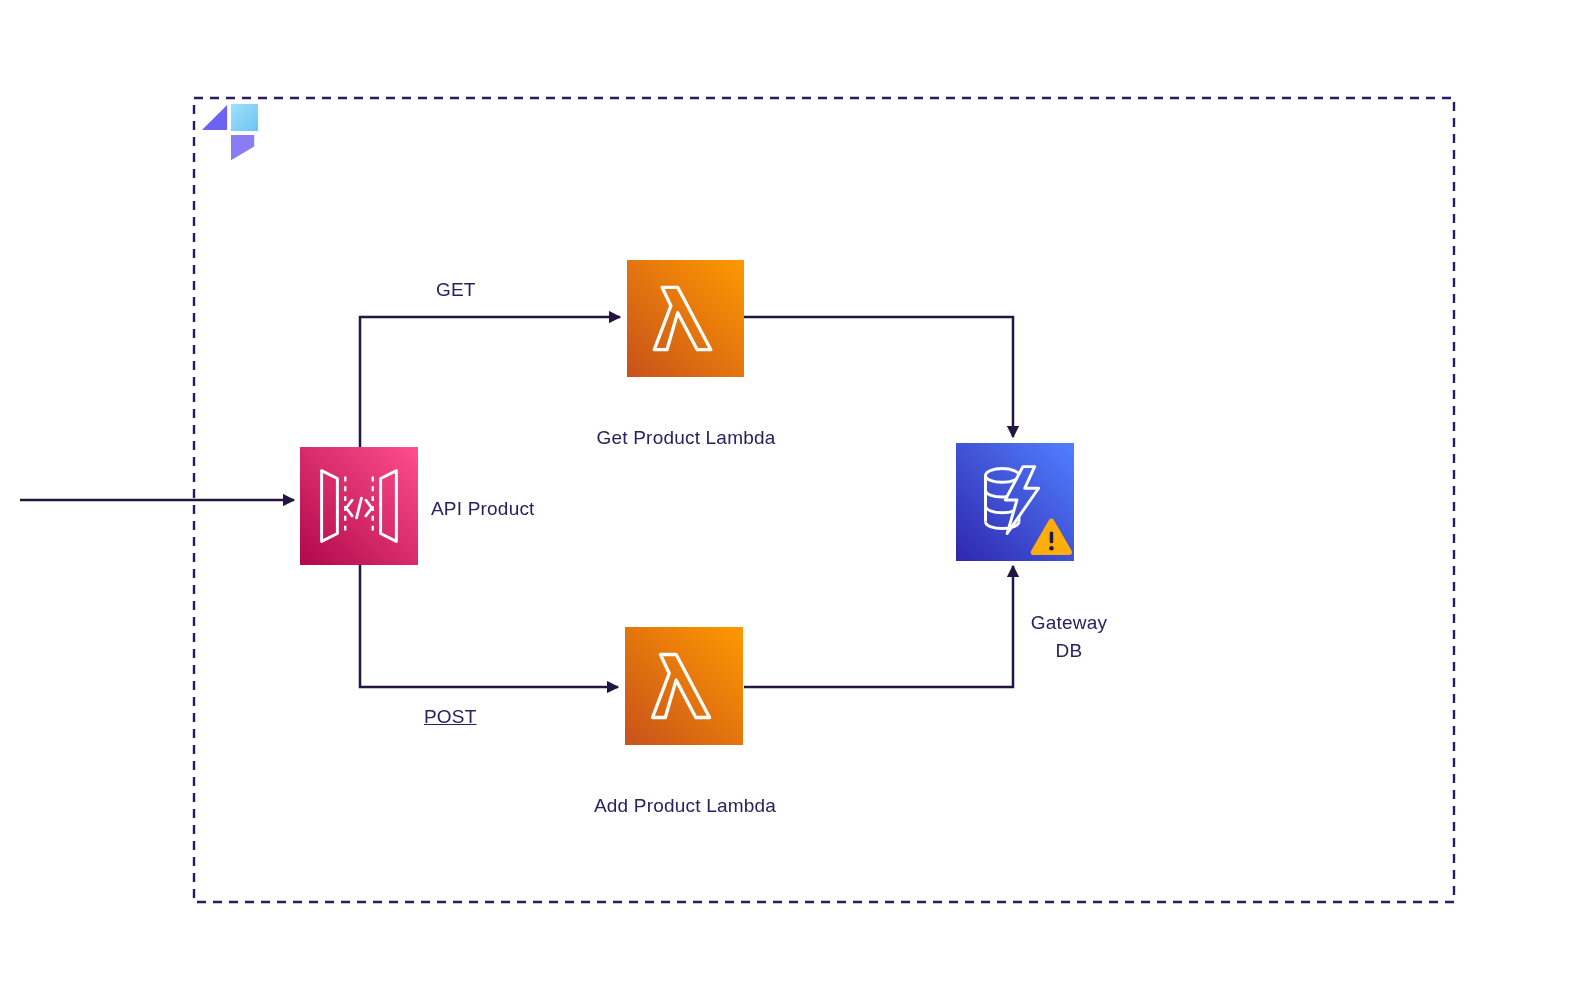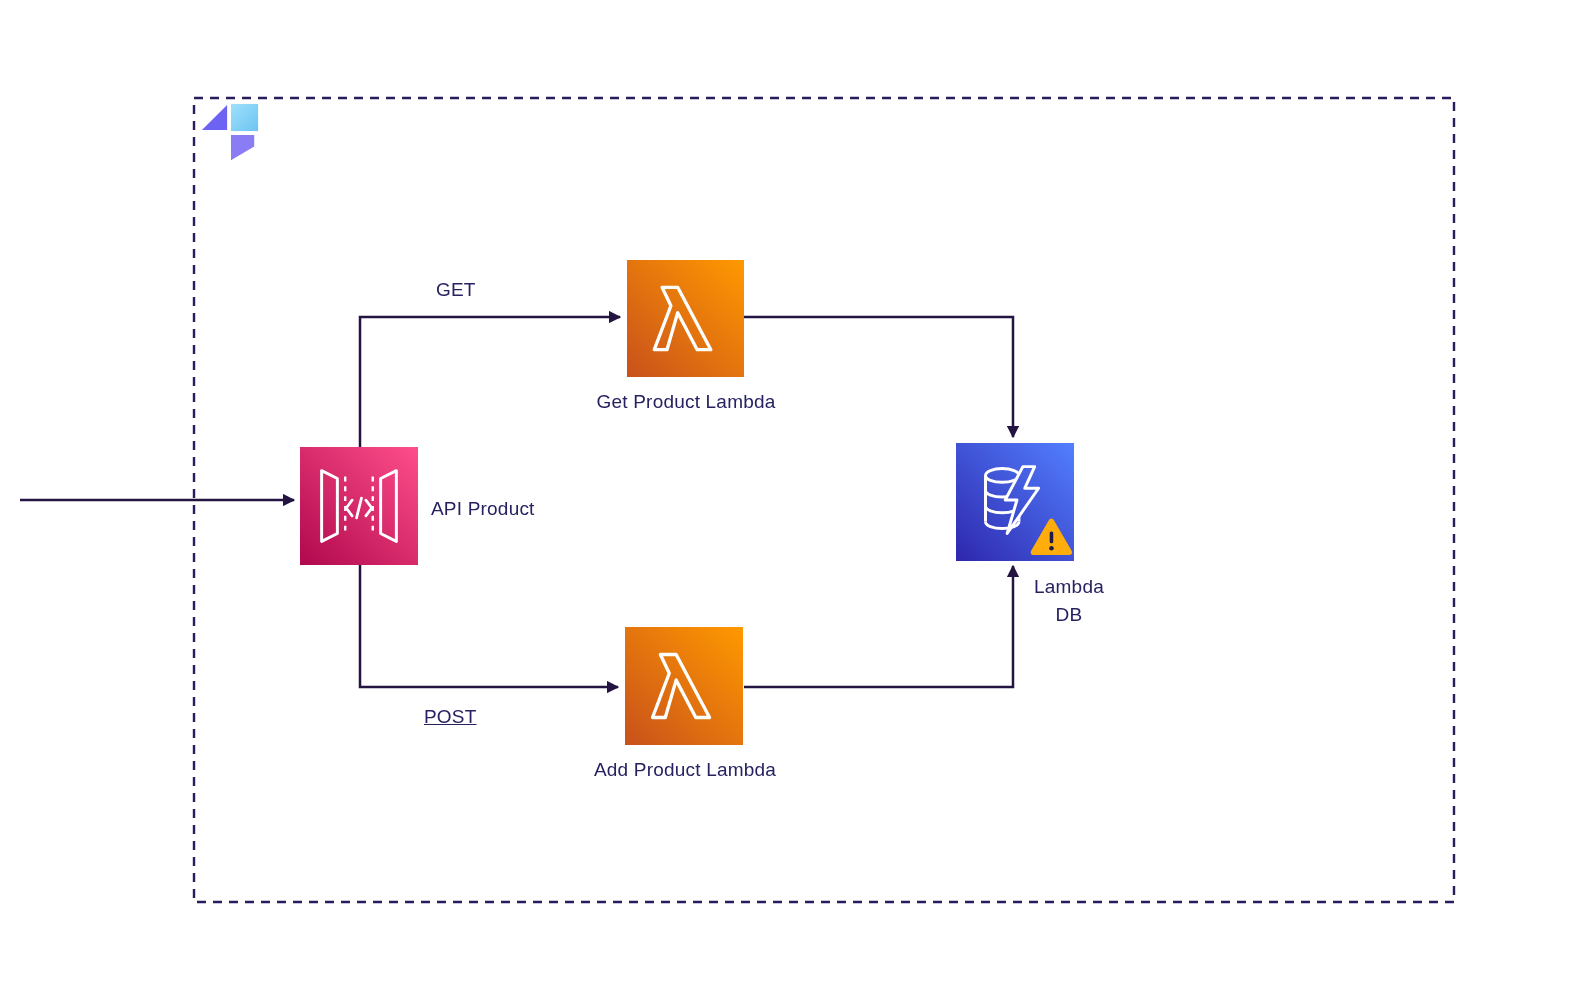--- a/index.html
+++ b/index.html
@@ -7,21 +7,21 @@
     position:relative;width:1593px;height:1000px;background:#ffffff;
     font-family:"Liberation Sans","DejaVu Sans",sans-serif;overflow:hidden;
   }
   .layer{position:absolute;left:0;top:0;width:1593px;height:1000px;pointer-events:none;}
   .node{position:absolute;}
   .node svg{display:block;}
   .lbl{
     position:absolute;color:#262262;font-size:19px;letter-spacing:.2px;
     white-space:nowrap;
   }
-  .lbl.center{text-align:center;white-space:normal;}
+  .lbl.center{text-align:center;white-space:normal;margin-top:36px;}
   .logo{position:absolute;left:199px;top:102px;width:62px;height:62px;}
 </style>
 </head>
 <body>
 
 <div class="canvas">
 
   <svg class="layer" viewBox="0 0 1593 1000">
     <defs>
       <marker id="arrow" viewBox="0 0 10 10" refX="9" refY="5" markerWidth="5" markerHeight="5" orient="auto-start-reverse">
@@ -122,18 +122,18 @@
         <path d="M30 80 A 17 7 0 0 0 64 80"></path>
       </g>
       <path d="M68 24 L80 24 L70 46 L84 46 L52 92 L62 58 L50 58 Z" fill="url(#dbGrad)" stroke="#ffffff" stroke-width="3" stroke-linejoin="round"></path>
       <g>
         <path d="M97 80 L115 111 L79 111 Z" fill="#FFAD0D" stroke="#FFAD0D" stroke-width="6" stroke-linejoin="round"></path>
         <rect x="95.3" y="90" width="3.6" height="12" rx="1.6" fill="#201a4b"></rect>
         <circle cx="97.1" cy="107" r="2.3" fill="#201a4b"></circle>
       </g>
     </svg>
   </div>
-  <div class="lbl center" style="left:1024px;top:573px;width:90px;line-height:28px;">Lambda DB</div>
+  <div class="lbl center" style="left:1024px;top:573px;width:90px;line-height:28px;">Gateway DB</div>
 
   <div class="lbl" style="left:436px;top:279px;">GET</div>
   <div class="lbl" style="left:424px;top:706px;text-decoration:underline;">POST</div>
 
 </div>
 
 </body></html>

